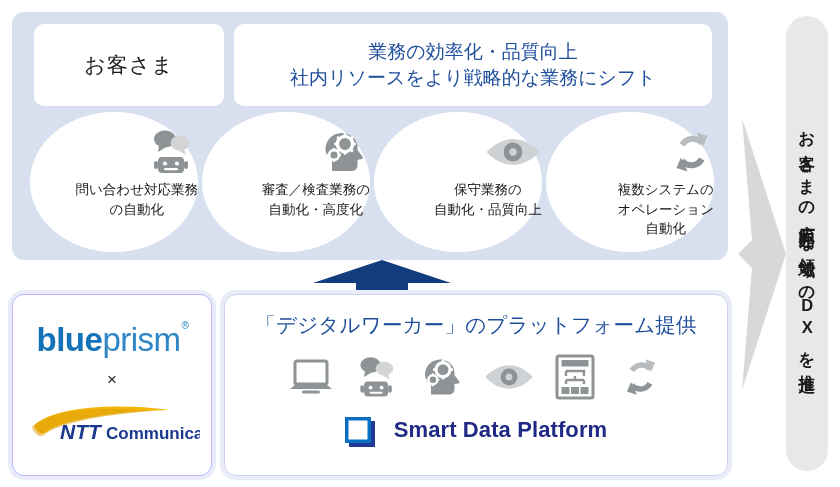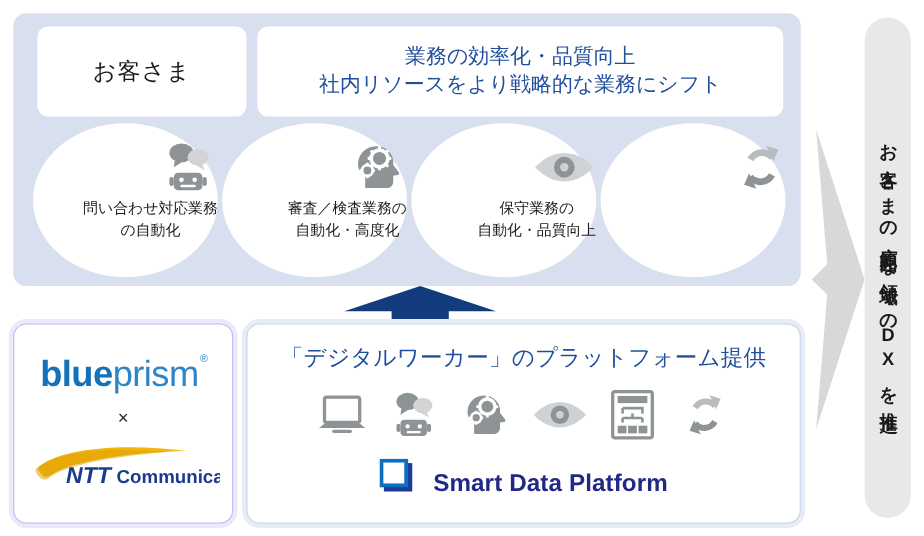--- a/index.html
+++ b/index.html
@@ -197,21 +197,21 @@
   .icon-row .slot {
     width: 52px;
     height: 50px;
     display: flex;
     align-items: center;
     justify-content: center;
   }
   .sdp-row {
     margin-top: 14px;
     display: flex;
-    align-items: flex-end;
+    align-items: flex-start;
     gap: 19px;
   }
   .sdp-text {
     font-size: 22px;
     font-weight: bold;
     color: #202a86;
     letter-spacing: 0.1px;
   }
 
   
@@ -323,20 +323,23 @@
 
       <div class="circle c3">
         <div class="ico">
           <svg width="44" height="46" viewBox="0 0 44 46" aria-hidden="true">
             <path d="M34.5 12.5 A15 15 0 0 0 9.5 14.5 L14.8 17.6 A9 9 0 0 1 29.8 16.2 Z" fill="#b9bcbe"></path>
             <path d="M26.5 3.5 L37.5 7 L33 17.5 Z" fill="#b9bcbe"></path>
             <path d="M9.5 33.5 A15 15 0 0 0 34.5 31.5 L29.2 28.4 A9 9 0 0 1 14.2 29.8 Z" fill="#8e9396"></path>
             <path d="M17.5 42.5 L6.5 39 L11 28.5 Z" fill="#8e9396"></path>
           </svg>
         </div>
+        <div class="cap">複数システムの
+オペレーション
+自動化</div>
       </div>
 
     </div>
   </div>
 
   <div class="up-arrow">
     <svg width="140" height="36" viewBox="0 0 140 36" aria-hidden="true">
       <path d="M70 1 L139 24 L96 24 L96 35 L44 35 L44 24 L1 24 Z" fill="#123c7e"></path>
     </svg>
   </div>

